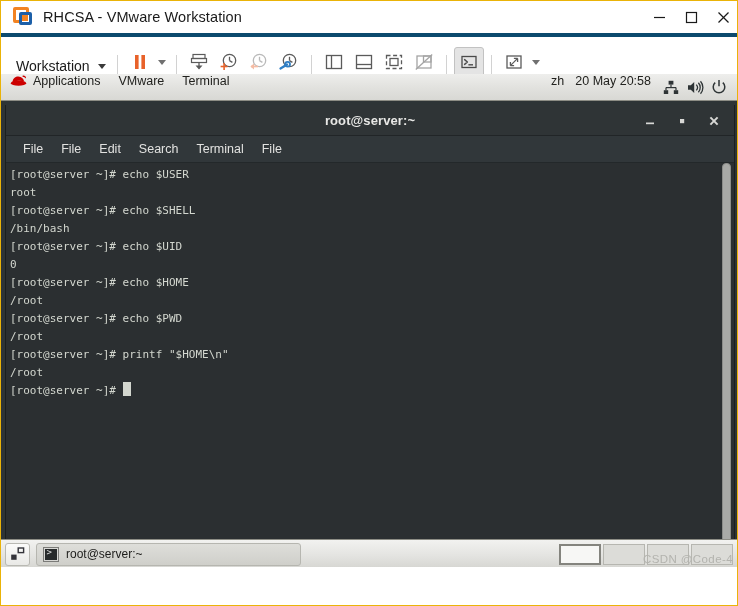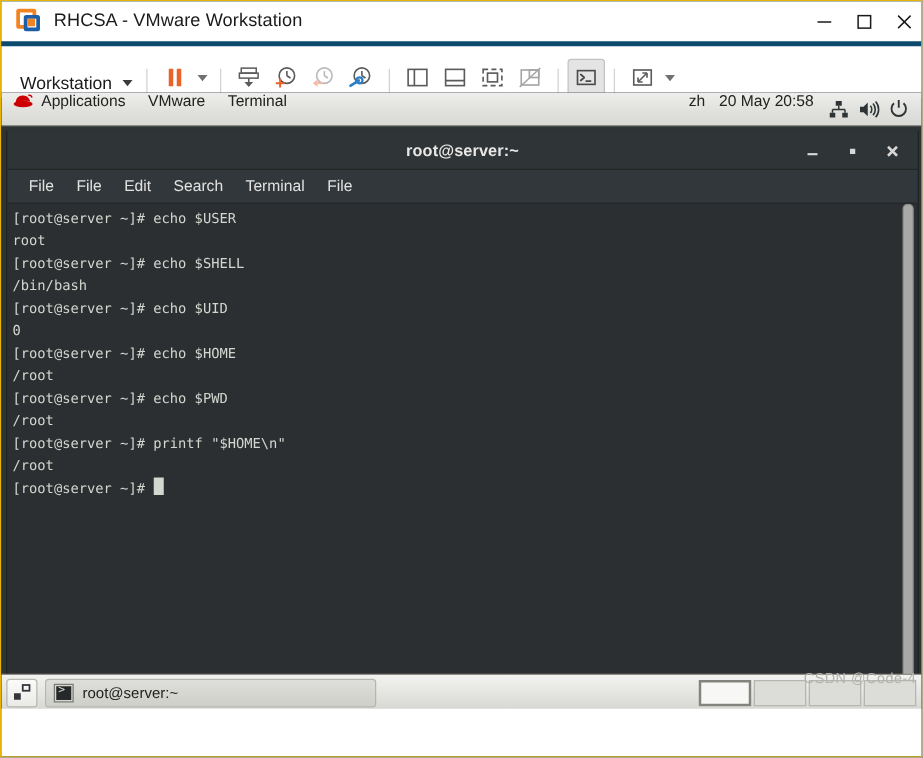--- a/index.html
+++ b/index.html
@@ -261,21 +261,21 @@
   .ws-cell {
     width: 42px; height: 21px;
     border: 1px solid #b6b6b0;
     background: #dcdcd8;
   }
   .ws-cell.sel {
     background: #f7f7f5;
     border: 2px solid #84847e;
   }
   .watermark {
-    position: absolute; right: 6px; bottom: 19px;
+    position: absolute; right: 6px; bottom: 3px;
     font-size: 11.5px; color: #b3b3ae;
     letter-spacing: 0.4px;
     pointer-events: none;
   }
 
   
   .host-bottom {
     position: absolute; left: 0; bottom: 0;
     width: 738px; height: 38px;
     background: #ffffff;

